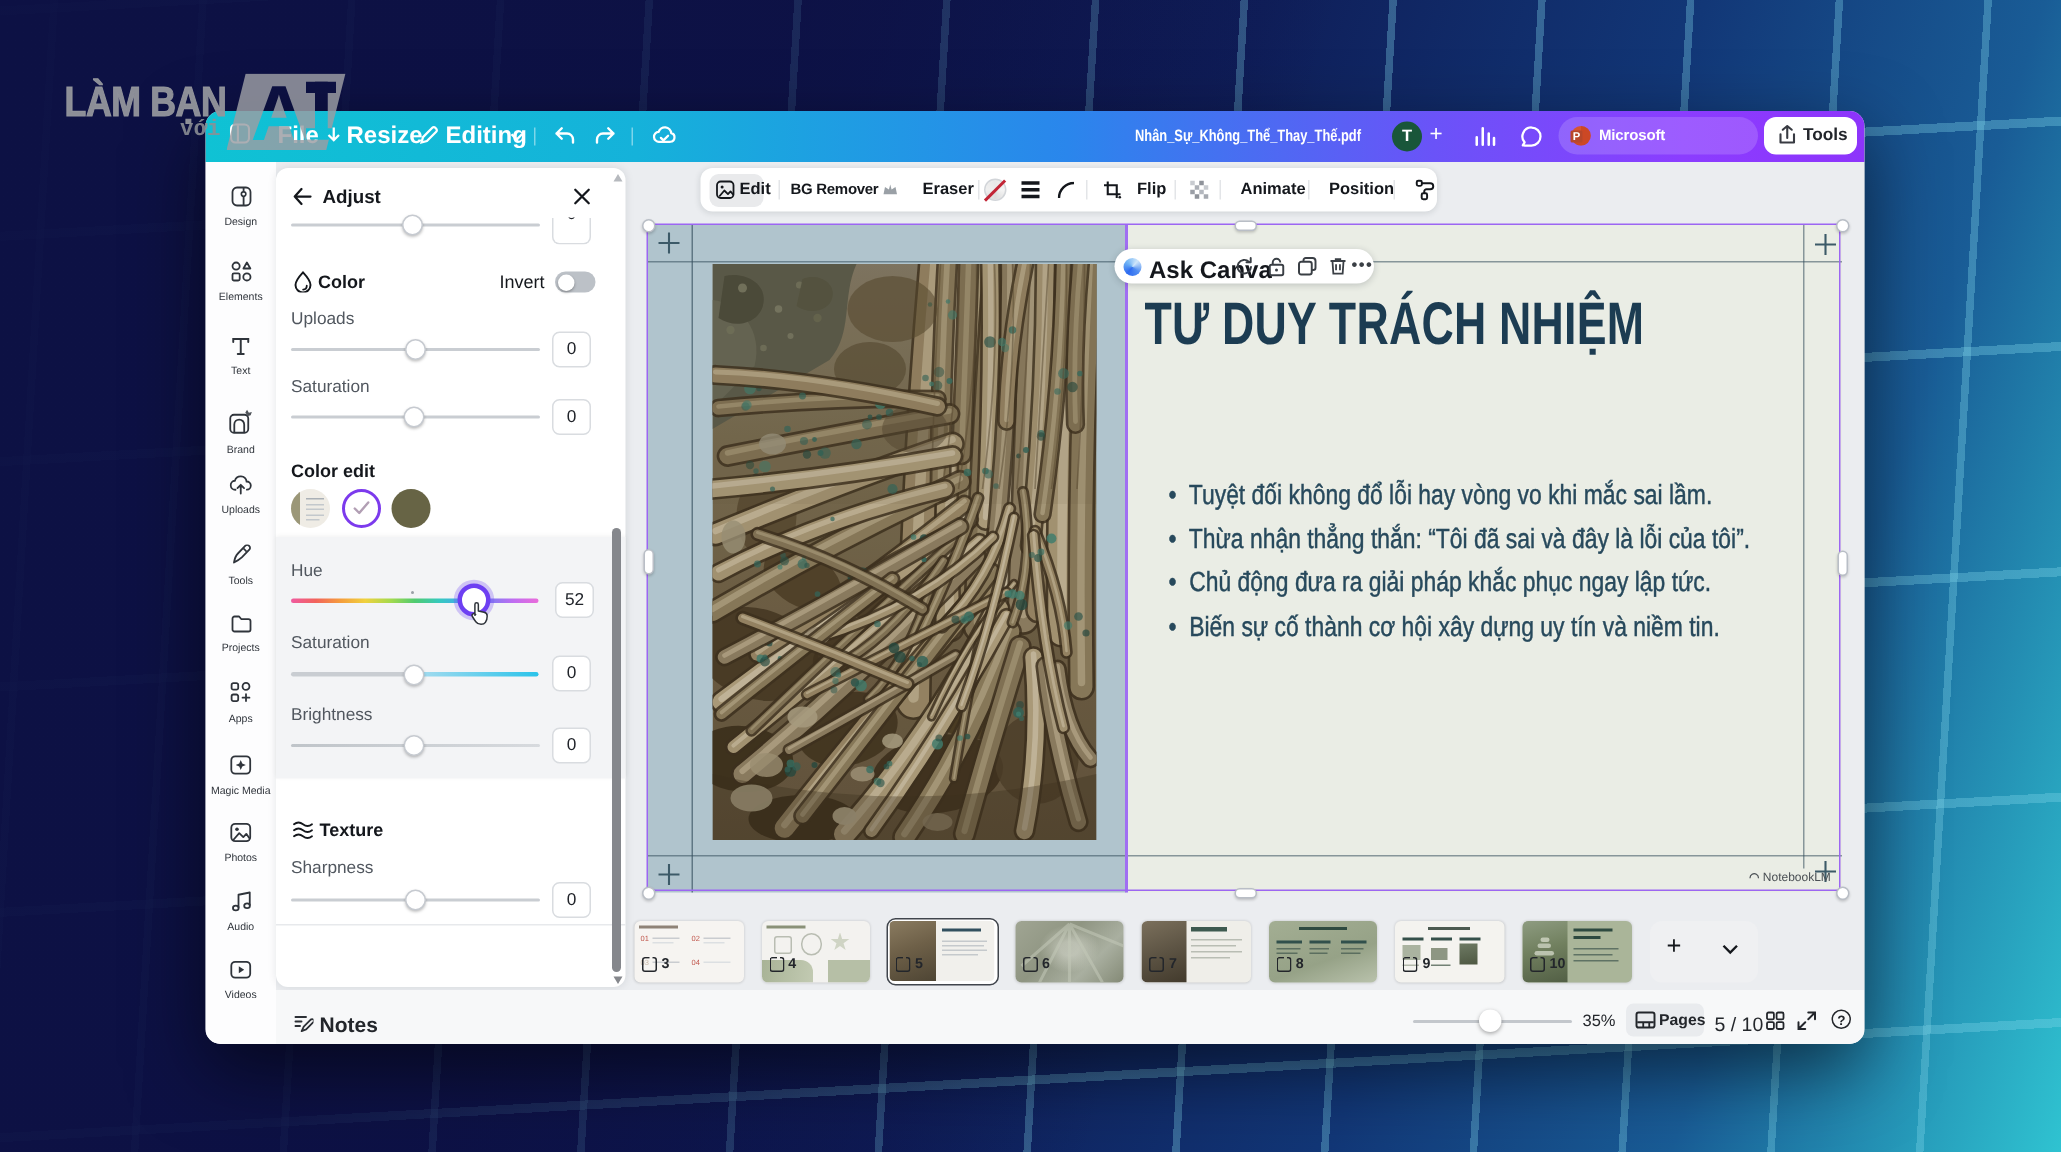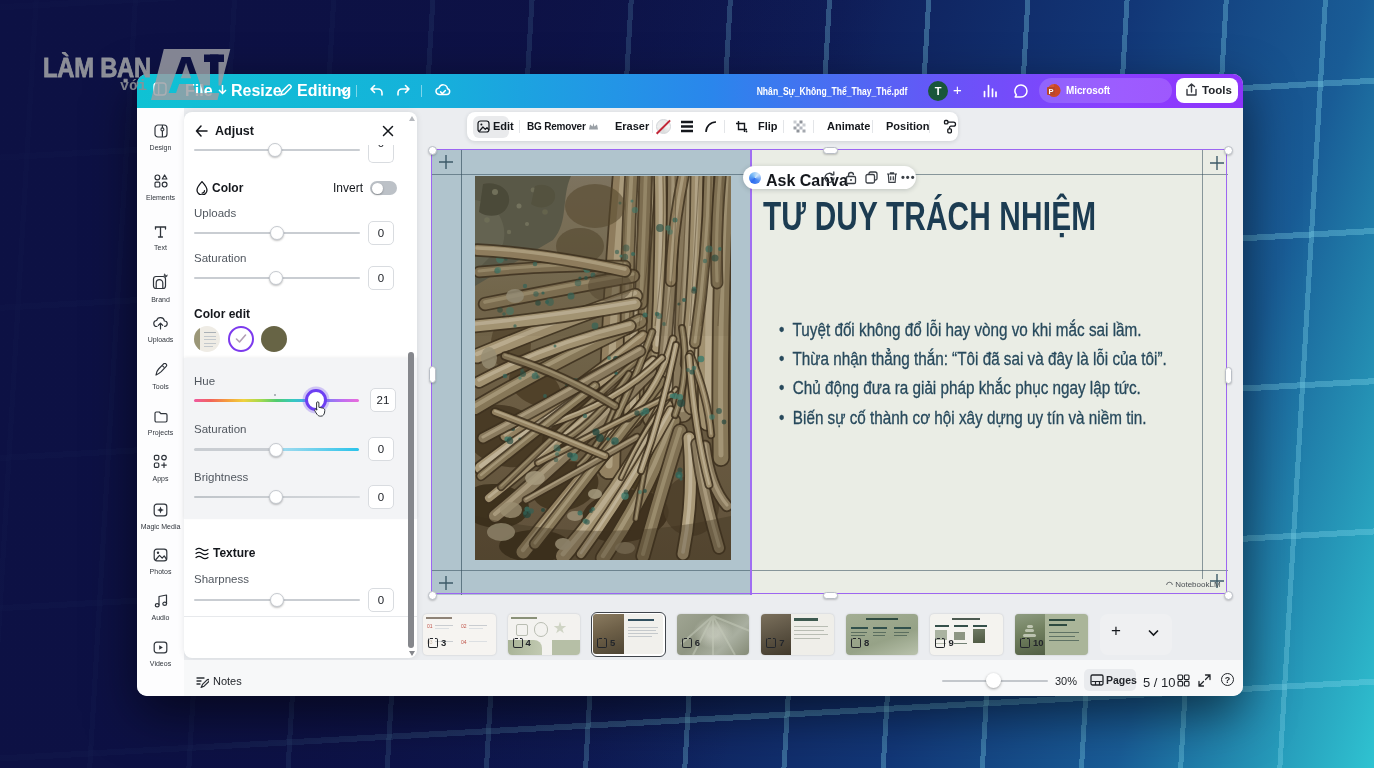--- a/index.html
+++ b/index.html
@@ -760,21 +760,21 @@
           <path d="M1.5 5l3 3 6-7" fill="none" stroke="#b29fb4" stroke-width="1.6" stroke-linecap="round" stroke-linejoin="round"></path>
         </svg>
       </div>
     <div class="abs" style="left:77px;top:214px;width:26px;height:26px;border-radius:50%;background:#676445"></div>
 
     <div class="abs" style="left:0;top:246px;width:233px;height:161px;background:#f3f4f6;box-shadow:0 -1px 3px rgba(0,0,0,.06)">
       <div class="lab" style="left:10px;top:17px">Hue</div>
       <div class="abs" style="left:10px;top:41px;width:165px;height:3px;border-radius:2px;background:linear-gradient(90deg,#ef5aa0,#f2635c,#f59d3d,#f0d13e,#a6da4d,#50cb70,#36c9bf,#47a7f0,#7f7cf3,#c06df1,#ea6cda)"></div>
       <div class="abs" style="left:90px;top:35.5px;width:2px;height:2px;border-radius:50%;background:#9aa0a6"></div>
       <div class="abs" style="left:121px;top:31px;width:22px;height:22px;border-radius:50%;background:#fff;border:3.5px solid #6d3ff2;box-shadow:0 0 0 2.5px rgba(123,82,242,.3)"></div>
-      <div class="valbox" style="left:186px;top:30px">21</div>
+      <div class="valbox" style="left:186px;top:30px">52</div>
       <svg class="abs" style="left:128px;top:43px" width="15" height="16" viewBox="0 0 15 16">
           <path d="M4.6 9.2V2a1.15 1.15 0 0 1 2.3 0v4.3l3.8.8c1.3.3 2.1 1.1 2.1 2.5 0 1.8-.5 3.3-1.2 4.3-.6.9-1.6 1.3-2.9 1.3-1.6 0-2.6-.5-3.5-1.7-.7-.9-1.5-2.2-2.3-3.5-.4-.7-.2-1.4.4-1.8.6-.3 1.3-.2 1.8.4z" fill="#fff" stroke="#2f343b" stroke-width="1" stroke-linejoin="round"></path>
         </svg>
       <div class="lab" style="left:10px;top:65px">Saturation</div>
       <div class="abs" style="left:10px;top:90px;width:83px;height:2.5px;border-radius:2px;background:#c9cdd2"></div>
       <div class="abs" style="left:93px;top:90px;width:82px;height:2.5px;border-radius:2px;background:linear-gradient(90deg,#a8dcef,#2ac3ea)"></div>
       <div class="knob" style="left:85px;top:84.5px"></div>
       <div class="valbox" style="left:184px;top:79px">0</div>
       <div class="lab" style="left:10px;top:113px">Brightness</div>
       <div class="track" style="left:10px;top:138px;width:166px;background:linear-gradient(90deg,#bfc4c9,#d7dade)"></div>
@@ -794,24 +794,24 @@
 
     <div class="abs" style="left:224px;top:240px;width:5.5px;height:296px;border-radius:3px;background:#85878c"></div>
     <div class="abs" style="left:224.5px;top:4px;width:0;height:0;border-left:3px solid transparent;border-right:3px solid transparent;border-bottom:5px solid #b6b9be"></div>
     <div class="abs" style="left:224.5px;top:539px;width:0;height:0;border-left:3px solid transparent;border-right:3px solid transparent;border-top:5px solid #85878c"></div>
   </div>
   <div class="footer" id="footer">
     <svg class="abs" style="left:12px;top:16px" width="13" height="13" viewBox="0 0 13 13">
         <path d="M1 2h7M1 5h4M1 8h3" stroke="#2c3036" stroke-width="1.3" stroke-linecap="round"></path>
         <path d="M11.3 3.6l-4.8 4.8-1.4 3 3-1.2 4.8-4.8a1.1 1.1 0 0 0-1.6-1.6z" fill="none" stroke="#2c3036" stroke-width="1.2" stroke-linejoin="round"></path>
       </svg>
-    <div class="abs" style="left:29px;top:15px;font-size:11px;font-weight:400;color:#23262b">Notes</div>
+    <div class="abs" style="left:29px;top:15px;font-size:14px;font-weight:700;color:#23262b">Notes</div>
     <div class="abs" style="left:758px;top:20px;width:106px;height:2px;border-radius:2px;background:#c3c7cc"></div>
     <div class="abs" style="left:802px;top:13px;width:15px;height:15px;border-radius:50%;background:#fff;box-shadow:0 1px 3px rgba(0,0,0,.35)"></div>
-    <div class="abs" style="left:871px;top:15px;font-size:11px;color:#23262b">30%</div>
+    <div class="abs" style="left:871px;top:15px;font-size:11px;color:#23262b">35%</div>
     <div class="abs" style="left:900px;top:9px;width:52px;height:22px;background:#e9ebee;border-radius:5px"></div>
     <svg class="abs" style="left:906px;top:14px" width="14" height="12" viewBox="0 0 14 12">
         <rect x="1" y="1" width="12" height="10" rx="1.4" fill="none" stroke="#23262b" stroke-width="1.3"></rect>
         <path d="M1.5 7.5h11M5.5 7.5V11M9.5 7.5V11" stroke="#23262b" stroke-width="1.2"></path>
       </svg>
     <div class="abs" style="left:922px;top:14px;font-size:10.5px;font-weight:700;color:#23262b">Pages</div>
     <div class="abs" style="left:959px;top:15px;font-size:13px;color:#23262b">5 / 10</div>
     <svg class="abs" style="left:993px;top:14px" width="13" height="13" viewBox="0 0 13 13">
         <rect x="1" y="1" width="4.6" height="4.6" rx="1" fill="none" stroke="#23262b" stroke-width="1.2"></rect>
         <rect x="7.4" y="1" width="4.6" height="4.6" rx="1" fill="none" stroke="#23262b" stroke-width="1.2"></rect>

